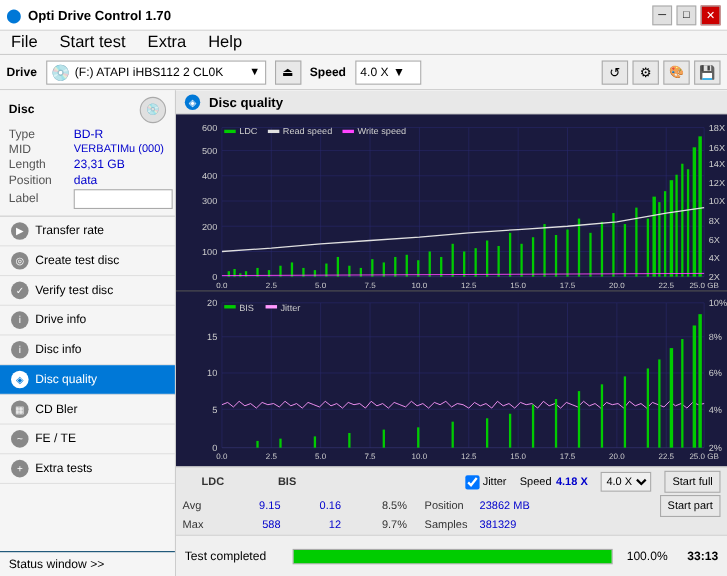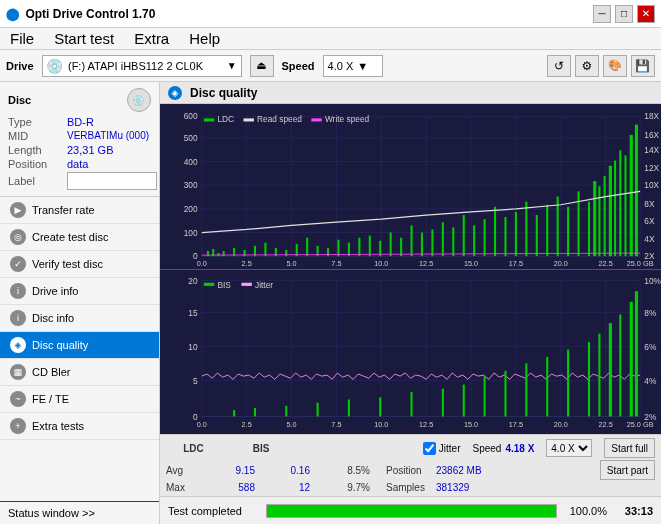--- a/index.html
+++ b/index.html
@@ -64,21 +64,21 @@
     .chart-title { font-weight: bold; font-size: 12px; }
 
     
     .charts-area { flex: 1; display: flex; flex-direction: column; background: #1a1a3e; overflow: hidden; }
 
     
     .top-chart { flex: 1; position: relative; border-bottom: 1px solid #555; }
     .bottom-chart { flex: 1; position: relative; }
 
     
-    .bottom-bar { background: #f0f0f0; border-top: 1px solid #ccc; padding: 2px 8px; display: flex; align-items: center; gap: 8px; height: 28px; }
+    .bottom-bar { background: #f0f0f0; border-top: 1px solid #ccc; padding: 2px 8px; display: flex; align-items: center; gap: 8px; height: 38px; }
     .progress-bar-container { flex: 1; height: 14px; background: #ddd; border: 1px solid #aaa; }
     .progress-bar-fill { height: 100%; background: #00cc00; }
 
     svg.chart-svg { width: 100%; height: 100%; }
     .jitter-check { display: flex; align-items: center; gap: 3px; }
     .start-btn { border: 1px solid #aaa; background: #e8e8e8; padding: 2px 6px; font-size: 10px; cursor: pointer; height: 20px; }
   </style>
 </head>
 <body>
 

